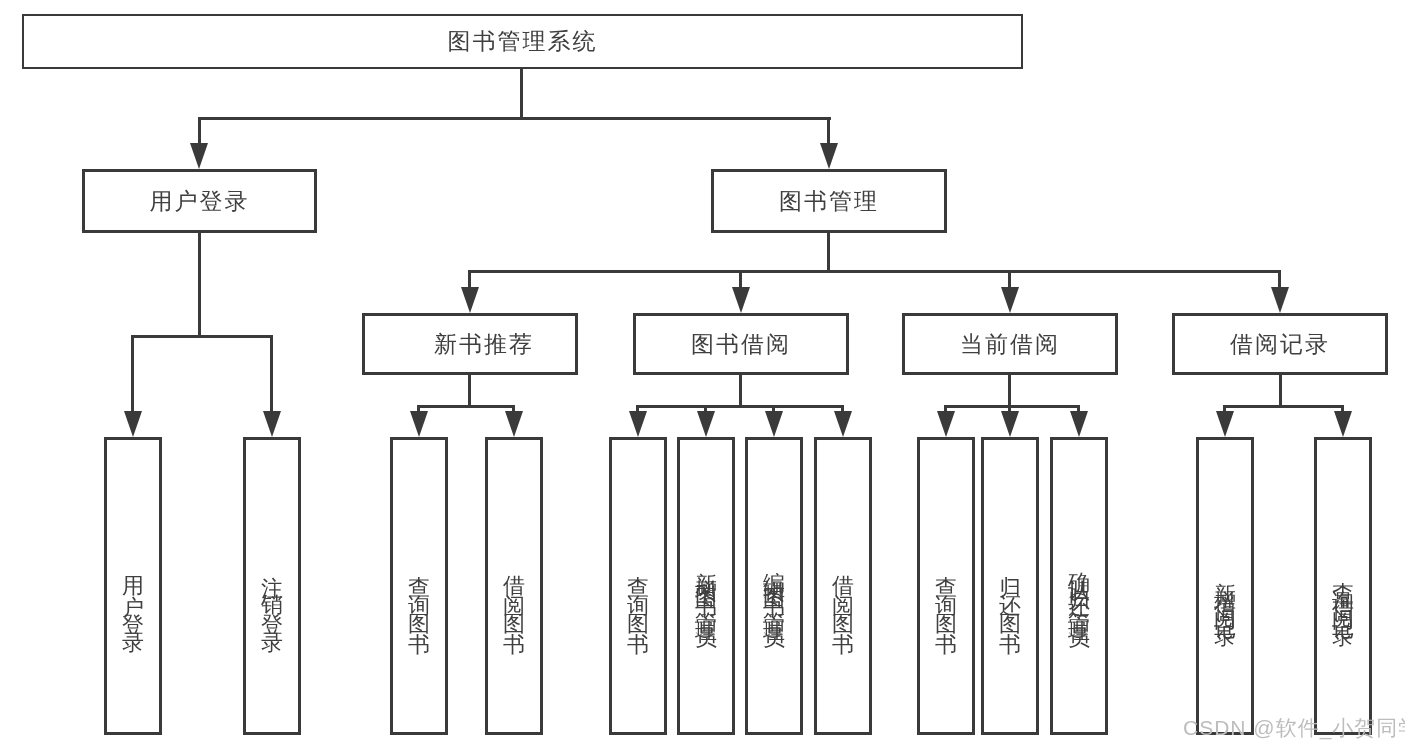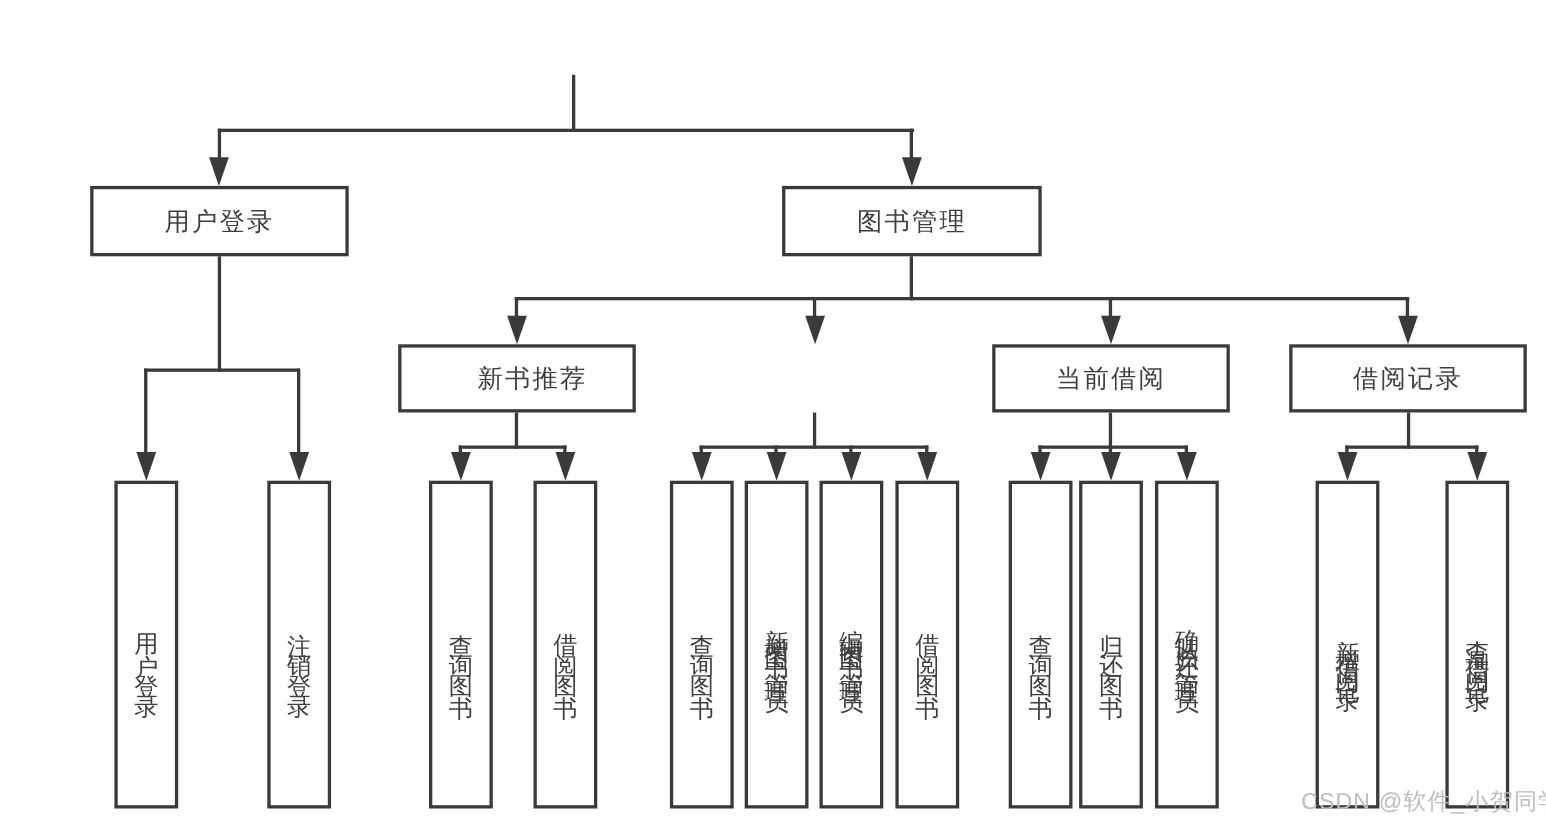--- a/index.html
+++ b/index.html
@@ -56,20 +56,23 @@
     letter-spacing: 1px;
     white-space: nowrap;
     z-index: 5;
   }
 </style>
 </head>
 <body>
 
 <div class="stage">
 
+  <div class="node thin" style="left:22px; top:14px; width:1001px; height:55px;">
+    <span class="hlabel">图书管理系统</span>
+  </div>
 
   <div class="vline" style="left:520px; top:68px; height:50px;"></div>
   <div class="hline" style="left:198px; top:117px; width:633px;"></div>
   <div class="vline" style="left:198px; top:117px; height:29px;"></div>
   <div class="arrow" style="left:190px; top:143px;"></div>
   <div class="vline" style="left:827px; top:117px; height:29px;"></div>
   <div class="arrow" style="left:820px; top:143px;"></div>
 
   <div class="node" style="left:82px; top:169px; width:235px; height:64px;">
     <span class="hlabel">用户登录</span>
@@ -91,20 +94,23 @@
   <div class="arrow" style="left:461px; top:287px;"></div>
   <div class="vline" style="left:739px; top:270px; height:20px;"></div>
   <div class="arrow" style="left:732px; top:287px;"></div>
   <div class="vline" style="left:1008px; top:270px; height:20px;"></div>
   <div class="arrow" style="left:1001px; top:287px;"></div>
   <div class="vline" style="left:1278px; top:270px; height:20px;"></div>
   <div class="arrow" style="left:1271px; top:287px;"></div>
 
   <div class="node" style="left:362px; top:313px; width:216px; height:62px;padding-left:28px;">
     <span class="hlabel">新书推荐</span>
+  </div>
+  <div class="node" style="left:633px; top:313px; width:216px; height:62px;">
+    <span class="hlabel">图书借阅</span>
   </div>
   <div class="node" style="left:902px; top:313px; width:216px; height:62px;">
     <span class="hlabel">当前借阅</span>
   </div>
   <div class="node" style="left:1172px; top:313px; width:216px; height:62px;">
     <span class="hlabel">借阅记录</span>
   </div>
 
   <div class="vline" style="left:468px; top:375px; height:33px;"></div>
   <div class="hline" style="left:417px; top:405px; width:98px;"></div>

